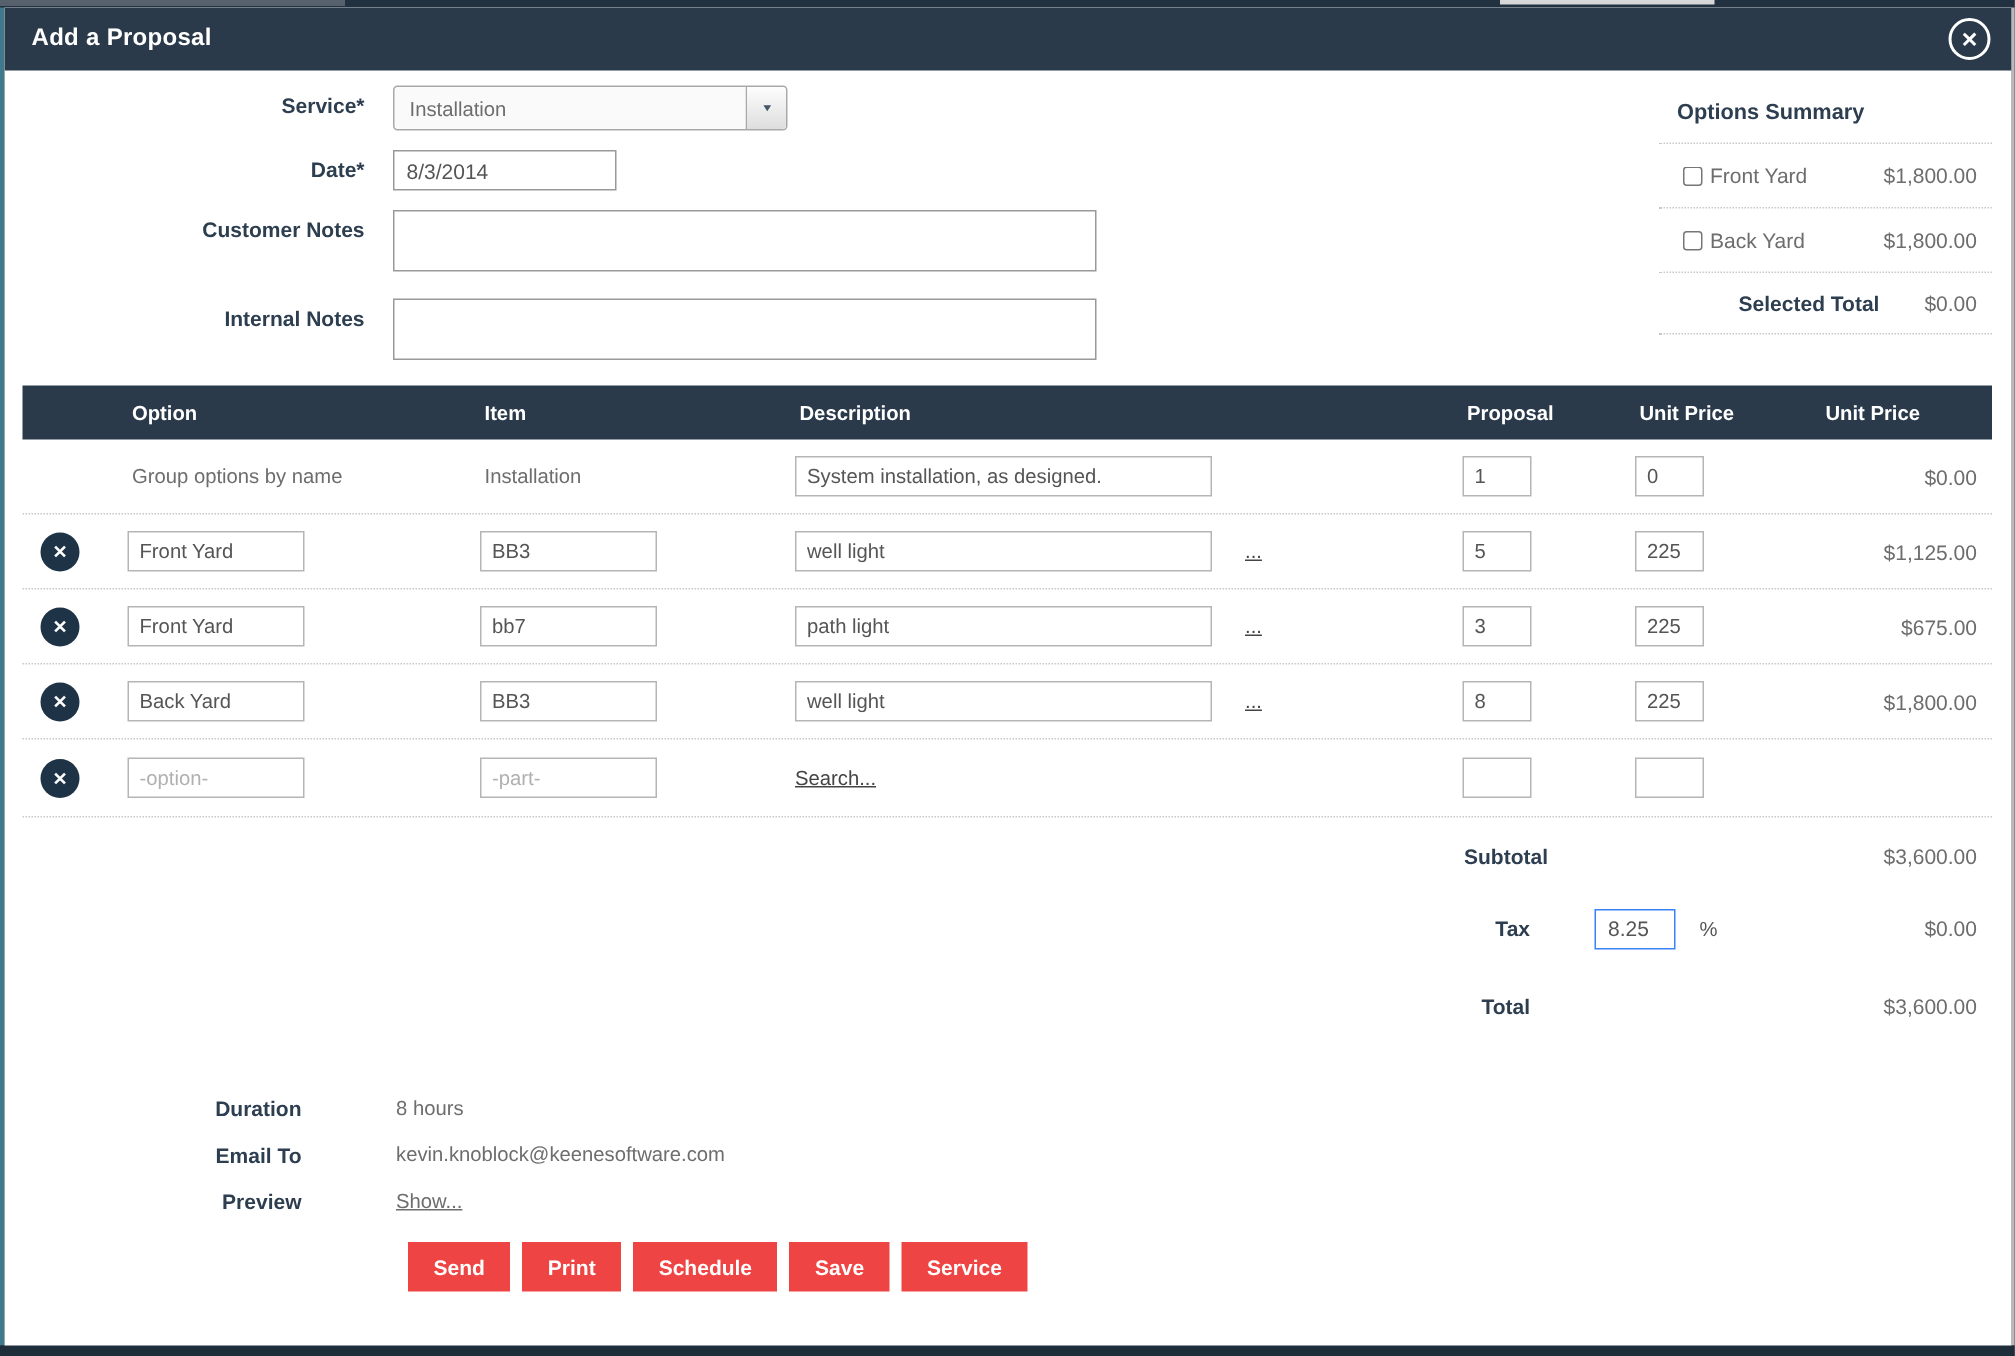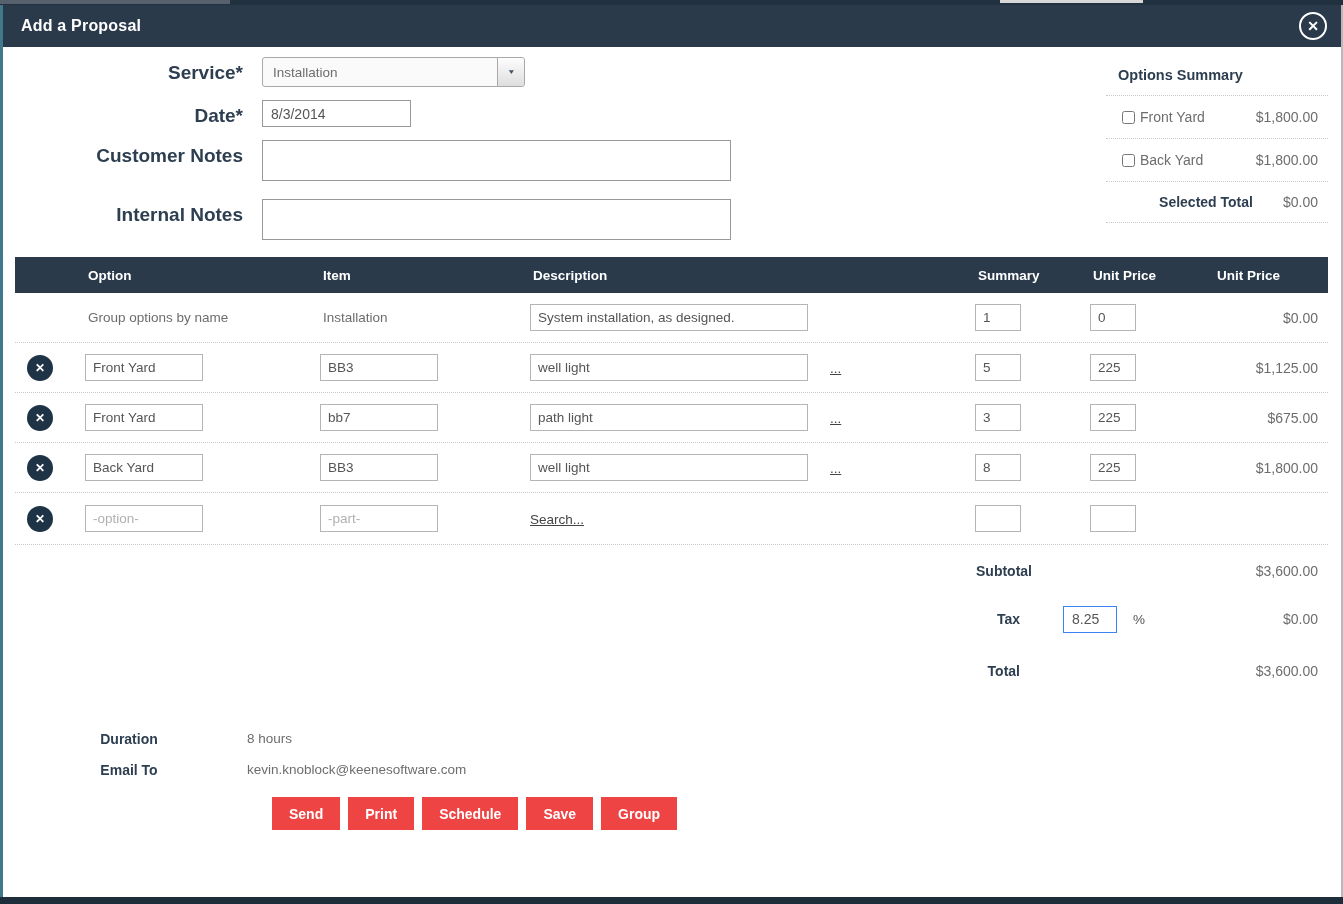--- a/index.html
+++ b/index.html
@@ -20,21 +20,21 @@
   .modal-header { height:42px; background:#2a3a4a; display:flex; align-items:center; position:relative; }
   .modal-title  { color:#fff; font-weight:bold; font-size:16px; padding-left:18px; letter-spacing:.2px; }
   .close-btn { position:absolute; right:14px; top:7px; width:28px; height:28px; border-radius:50%;
     border:2px solid #fff; color:#fff; display:flex; align-items:center; justify-content:center;
     font-size:14px; font-weight:bold; cursor:pointer; background:transparent; }
 
   
   .form-area { padding-top:10px; position:relative; }
   .form-row { display:flex; align-items:flex-start; }
   .form-label { width:259px; padding-right:19px; padding-top:5px; text-align:right;
-    font-weight:bold; font-size:19px; color:#2d3e50; }
+    font-weight:bold; font-size:14px; color:#2d3e50; }
   .combobox { width:263px; height:30px; border:1px solid #a9a9a9; border-radius:3px;
     background:#fafafa; display:flex; align-items:center; cursor:pointer; }
   .combobox-value { flex:1; padding-left:10px; font-size:13.5px; color:#6d6d6d; }
   .combobox-arrow { width:27px; height:28px; border-left:1px solid #a9a9a9; border-radius:0 3px 3px 0;
     background:linear-gradient(#fdfdfd,#dedede); display:flex; align-items:center; justify-content:center;
     color:#44566a; font-size:11px; }
   .text-input { border:1px solid #999; height:27px; padding-left:8px; font-size:14px; color:#555;
     font-family:"Liberation Sans", sans-serif; }
   .date-input { width:149px; }
   .notes-area { width:469px; height:41px; border:1px solid #999; resize:none;
@@ -75,22 +75,22 @@
   .totals-label { font-weight:bold; font-size:14px; color:#2d3e50; text-align:right; }
   .totals-middle { width:140px; display:flex; align-items:center; padding-left:18px; }
   .tax-input { width:54px; height:27px; border:1px solid #3b82f6; padding-left:8px; font-size:14px; color:#555;
     font-family:"Liberation Sans", sans-serif; }
   .pct { margin-left:16px; font-size:13.5px; color:#555; }
   .totals-value { width:108px; text-align:right; font-size:14px; color:#6d6d6d; }
 
   
   .footer-info { margin-top:26px; }
   .fi-row { display:flex; align-items:center; height:31px; }
-  .fi-label { width:217px; padding-right:19px; text-align:center; font-weight:bold; font-size:14px; color:#2d3e50;margin-left:27px; }
-  .fi-value { font-size:13.5px; color:#6d6d6d; }
+  .fi-label { width:217px; padding-right:19px; text-align:right; font-weight:bold; font-size:14px; color:#2d3e50; }
+  .fi-value { font-size:13.5px; color:#6d6d6d;margin-left:44px; }
 
   
   .actions { margin:12px 0 0 269px; display:flex; }
   .action-btn { background:#ef4444; color:#fff; border:none; font-weight:bold; font-size:14px;
     font-family:"Liberation Sans", sans-serif; height:33px; padding:0 17px; margin-right:8px; cursor:pointer; }
 </style>
 </head>
 <body>
 
 <div class="bg-top-strip"></div>
@@ -156,21 +156,21 @@
   </div>
 
   <div class="items-table">
 
     <div class="tbl-grid tbl-header">
       <div></div>
       <div class="th">Option</div>
       <div class="th">Item</div>
       <div class="th">Description</div>
       <div></div>
-      <div class="th">Summary</div>
+      <div class="th">Proposal</div>
       <div class="th">Unit Price</div>
       <div class="th th-right">Unit Price</div>
     </div>
 
     <div class="tbl-grid tbl-row">
       <div></div>
       <div class="cell-text">Group options by name</div>
       <div class="cell-text">Installation</div>
       <div><input class="cell-input w-desc" value="System installation, as designed." style=""></div>
       <div></div>
@@ -263,23 +263,27 @@
 
   <div class="footer-info">
     <div class="fi-row">
       <span class="fi-label">Duration</span>
       <span class="fi-value">8 hours</span>
     </div>
     <div class="fi-row">
       <span class="fi-label">Email To</span>
       <span class="fi-value">kevin.knoblock@keenesoftware.com</span>
     </div>
+    <div class="fi-row">
+      <span class="fi-label">Preview</span>
+      <span class="fi-value inline-link">Show...</span>
+    </div>
   </div>
 
   <div class="actions">
     <button class="action-btn">Send</button>
     <button class="action-btn">Print</button>
     <button class="action-btn">Schedule</button>
     <button class="action-btn">Save</button>
-    <button class="action-btn">Group</button>
+    <button class="action-btn">Service</button>
   </div>
 
 </div>
 
 </body></html>

